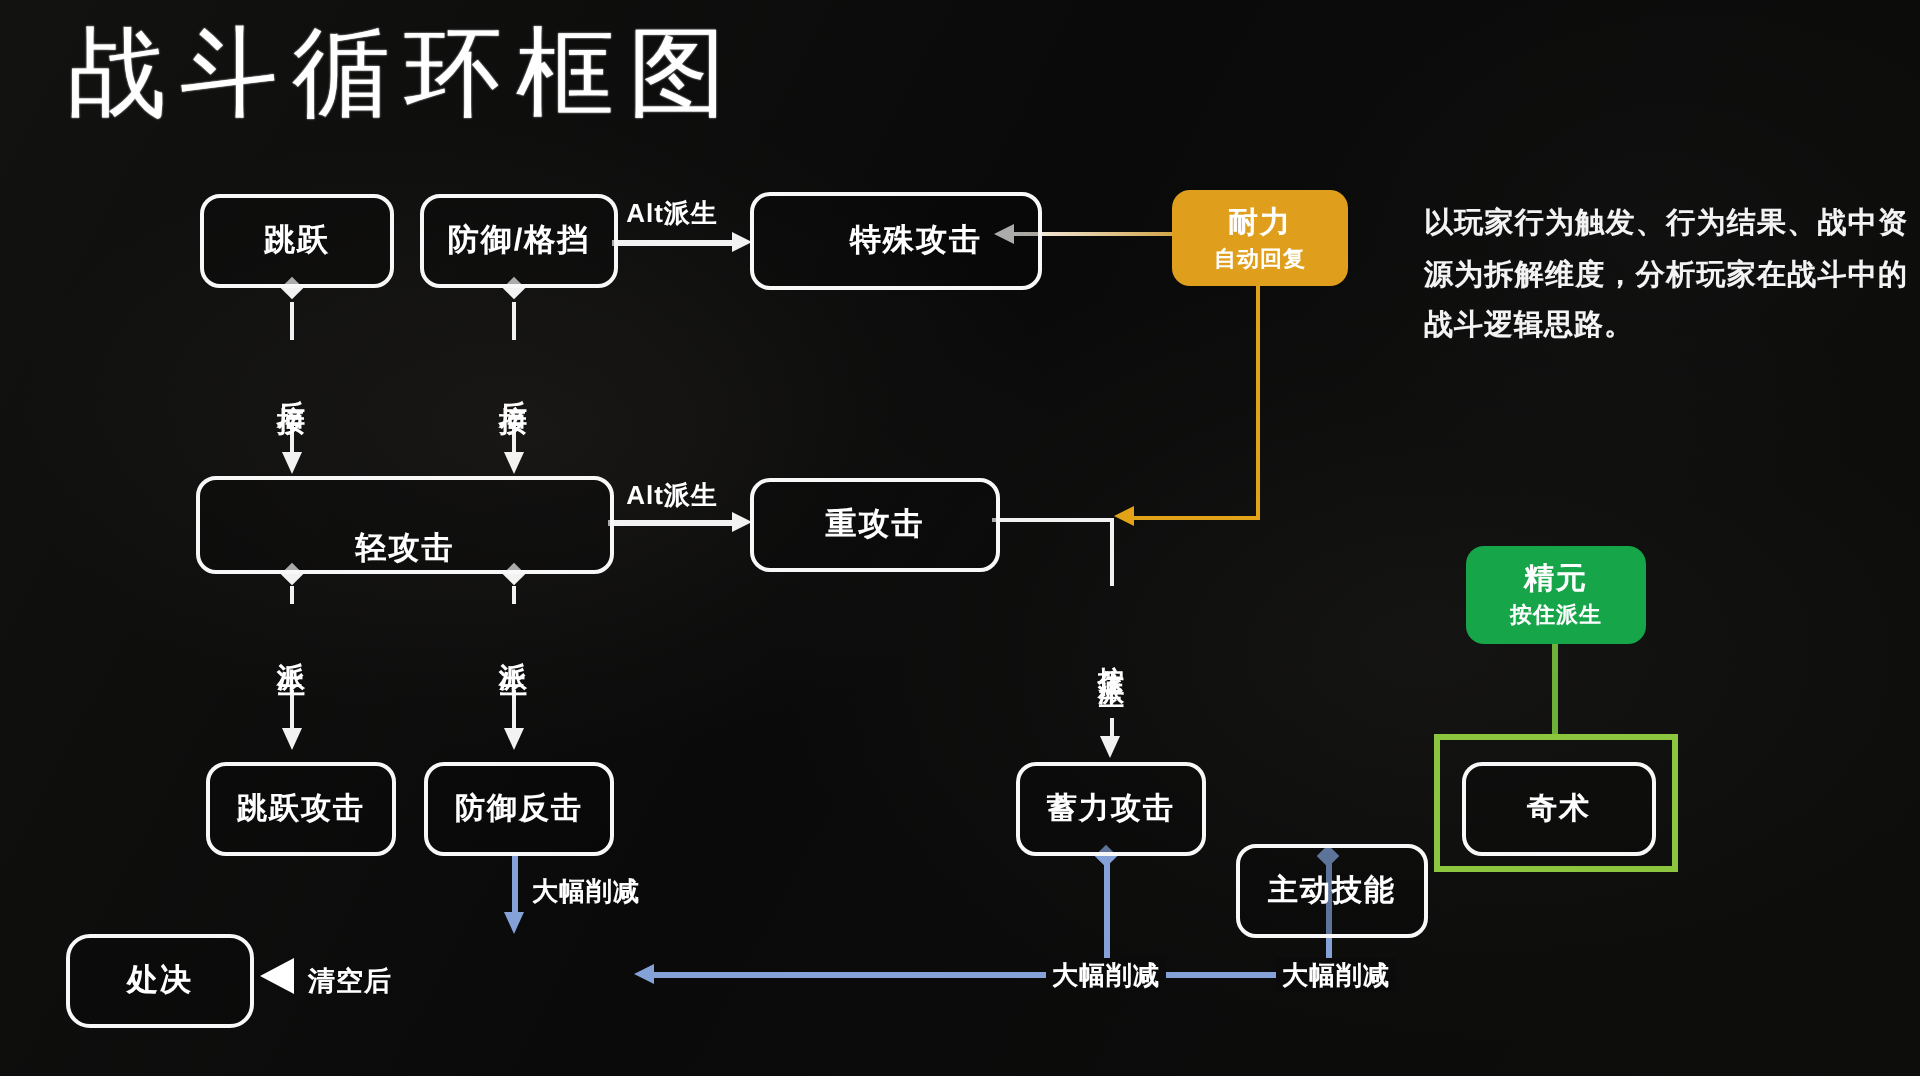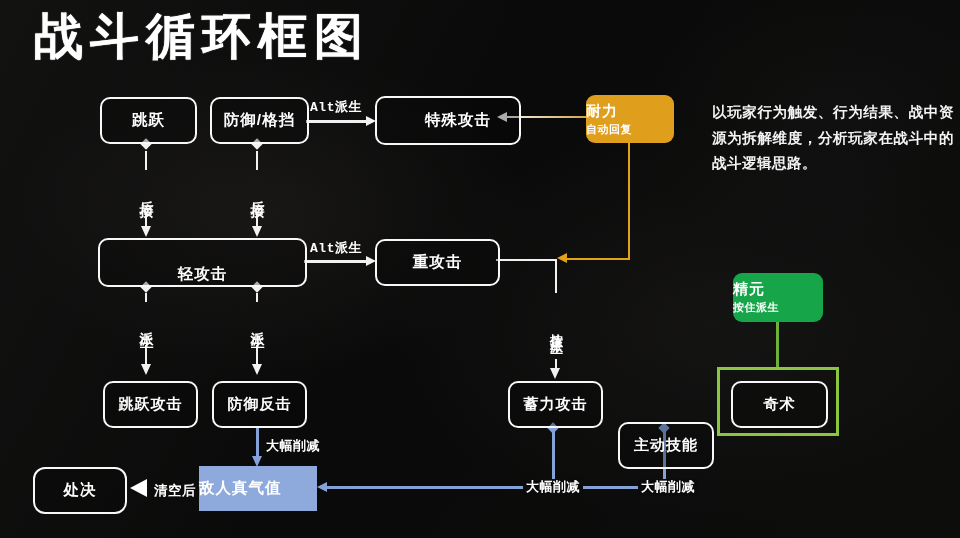--- a/index.html
+++ b/index.html
@@ -8,42 +8,42 @@
     font-family:"Liberation Sans",sans-serif;color:#fff;
     background:
       radial-gradient(420px 260px at 28% 40%, rgba(72,66,60,0.20), transparent 62%),
       radial-gradient(520px 320px at 74% 60%, rgba(56,54,50,0.20), transparent 62%),
       radial-gradient(300px 220px at 86% 22%, rgba(42,42,42,0.16), transparent 60%),
       linear-gradient(118deg,#121211 0%,#0a0a0a 45%,#0d0d0c 100%);
   }
   .abs{position:absolute;}
   .title{
     font-family:"Liberation Serif","DejaVu Serif",serif;
-    font-weight:700;font-size:49px;letter-spacing:7px;color:#fff;
+    font-weight:400;font-size:49px;letter-spacing:7px;color:#fff;
     text-shadow:0 0 1px #fff;
   }
   .node{
     position:absolute;display:flex;align-items:center;justify-content:center;
     border:2.5px solid #f8f8f8;border-radius:10px;background:rgba(8,8,8,0.30);
     font-weight:700;font-size:15.5px;letter-spacing:1px;color:#fff;z-index:3;
   }
   .fillnode{
-    position:absolute;display:flex;flex-direction:column;align-items:flex-start;justify-content:center;
+    position:absolute;display:flex;flex-direction:column;align-items:center;justify-content:center;
     border-radius:9px;font-weight:700;color:#fff;z-index:3;
   }
   .fillnode .sub{font-size:11px;font-weight:600;margin-top:1px;letter-spacing:0.5px;}
   .fillnode .main{font-size:15px;font-weight:800;letter-spacing:1px;}
   .line{position:absolute;z-index:1;}
   .lw{background:#f2f2f2;}
   .lo{background:#E2A318;}
   .lb{background:#85A2D8;}
   .lg{background:#6FB03A;}
   .elabel{
     position:absolute;z-index:2;font-size:13px;font-weight:700;color:#fff;
-    text-align:center;letter-spacing:0.5px;font-family:Liberation Mono, monospace;
+    text-align:center;letter-spacing:0.5px;
   }
   .vtext{
     writing-mode:vertical-rl;text-orientation:upright;
     letter-spacing:3px;line-height:15px;
   }
   .ah{position:absolute;width:0;height:0;z-index:2;}
   .ah-r{border-top:5.5px solid transparent;border-bottom:5.5px solid transparent;border-left:10px solid #f2f2f2;}
   .ah-l{border-top:5.5px solid transparent;border-bottom:5.5px solid transparent;border-right:10px solid #f2f2f2;}
   .ah-d{border-left:5.5px solid transparent;border-right:5.5px solid transparent;border-top:11px solid #f2f2f2;}
   .ah-l.orange{border-right-color:#E2A318;}
@@ -166,17 +166,14 @@
   <div class="line lb" style="left:325px;top:486px;width:340px;height:2.5px;"></div>
   <div class="ah ah-l blue" style="left:317px;top:481.5px;"></div>
   <div class="elabel linelabel" style="left:523px;top:479px;width:60px;">大幅削减</div>
   <div class="elabel linelabel" style="left:638px;top:479px;width:60px;">大幅削减</div>
 
   <div class="node" style="left:33px;top:467px;width:90px;height:43px;border-radius:12px;">
       <span>处决</span>
     </div>
   <div class="ah" style="left:130px;top:479px;border-top:9.5px solid transparent;border-bottom:9.5px solid transparent;border-right:17px solid #fff;"></div>
   <div class="elabel" style="left:154px;top:482px;width:48px;font-size:13.5px;text-align:left;">清空后</div>
-  <div class="fillnode" style="left:199px;top:466px;width:118px;height:45px;background:#8EA9DB;border-radius:0;">
-    <span class="main" style="font-size:15.5px;">敌人真气值</span>
-  </div>
 
 </div>
 
 </body></html>

